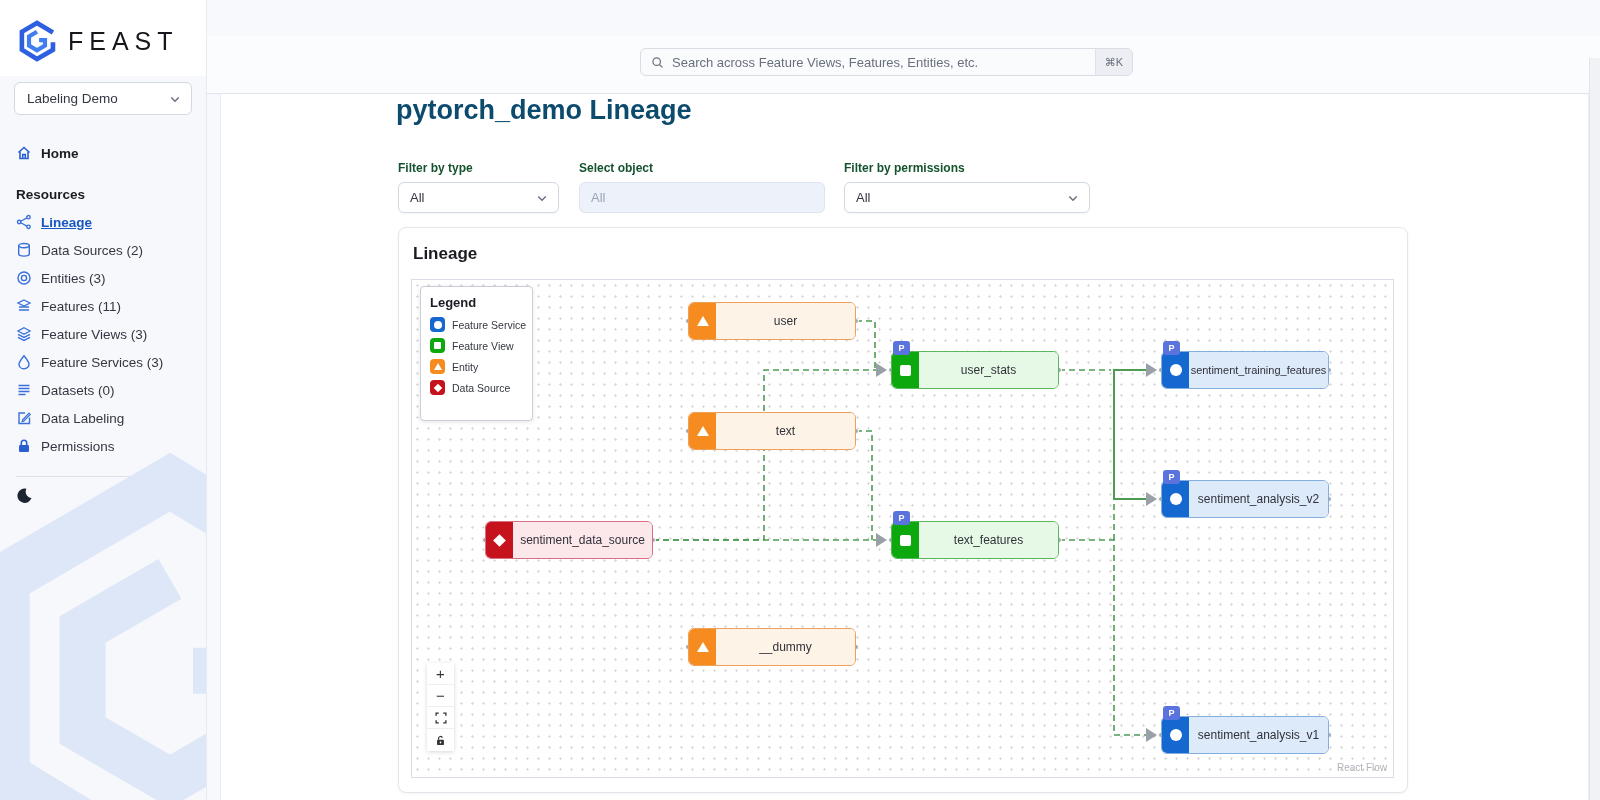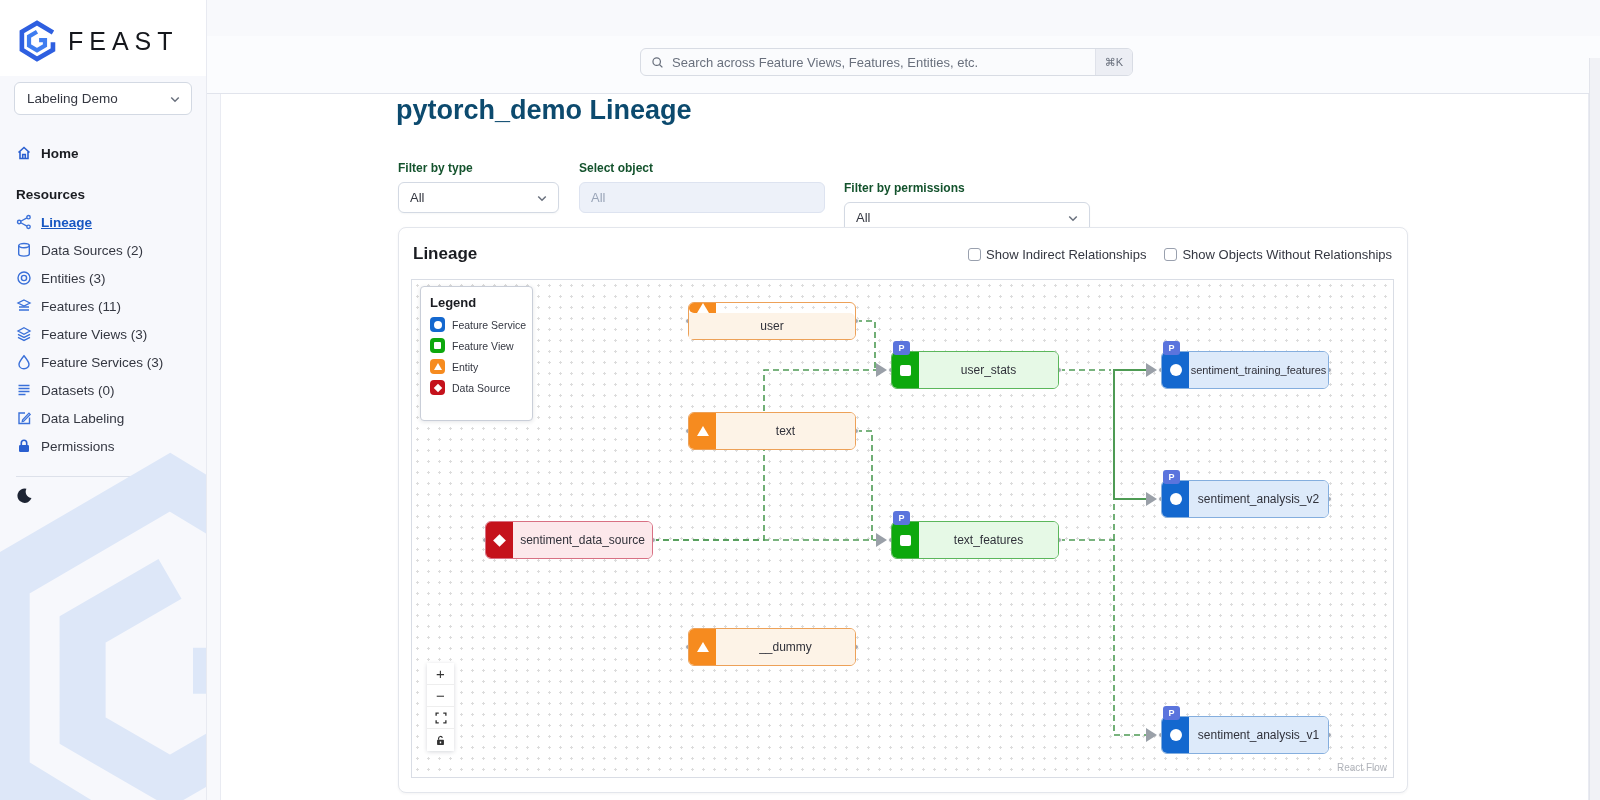--- a/index.html
+++ b/index.html
@@ -229,43 +229,33 @@
           <path d="M3 6 L8 11 L13 6" fill="none" stroke="#69707d" stroke-width="2"></path>
         </svg>
     </div>
   </div>
   <div class="filter" style="left:358px; width:246px;">
     <div class="filter-label">Select object</div>
     <div class="ctrl ctrl-filled">
       <input type="text" placeholder="All" style="">
     </div>
   </div>
-  <div class="filter" style="left:623px; width:246px;margin-top:20px;">
+  <div class="filter" style="left:623px; width:246px;">
     <div class="filter-label">Filter by permissions</div>
     <div class="ctrl">
       <span>All</span>
       <svg width="12" height="12" viewBox="0 0 16 16">
           <path d="M3 6 L8 11 L13 6" fill="none" stroke="#69707d" stroke-width="2"></path>
         </svg>
     </div>
   </div>
 
   <div class="card">
     <div class="card-head">
       <span class="card-title">Lineage</span>
-      <div class="check-group">
-        <span class="check-item">
-          <span class="checkbox"></span>
-          <span>Show Indirect Relationships</span>
-        </span>
-        <span class="check-item">
-          <span class="checkbox"></span>
-          <span>Show Objects Without Relationships</span>
-        </span>
-      </div>
     </div>
 
     <div class="flow">
 
       <svg class="edges">
 
         <path class="edge-dashed" d="M444,41 H463 V90"></path>
         <path class="edge-dashed" d="M241,260 H352 V90 H468"></path>
         <path class="edge-dashed" d="M241,260 H468"></path>
         <path class="edge-dashed" d="M444,151 H460 V260"></path>
@@ -322,21 +312,21 @@
           <span class="legend-label">Entity</span>
         </div>
         <div class="legend-item">
           <span class="legend-chip" style="background:#c5121c">
               <span class="lg-di"></span>
             </span>
           <span class="legend-label">Data Source</span>
         </div>
       </div>
 
-      <div class="node entity" style="left:276px; top:22px;flex-direction:column;">
+      <div class="node entity" style="left:276px; top:22px;">
         <div class="node-strip">
             <span class="glyph-triangle"></span>
           </div>
         <div class="node-body">user</div>
       </div>
 
       <div class="node fv" style="left:479px; top:71px;">
         <span class="p-badge">P</span>
         <div class="node-strip">
             <span class="glyph-square"></span>

